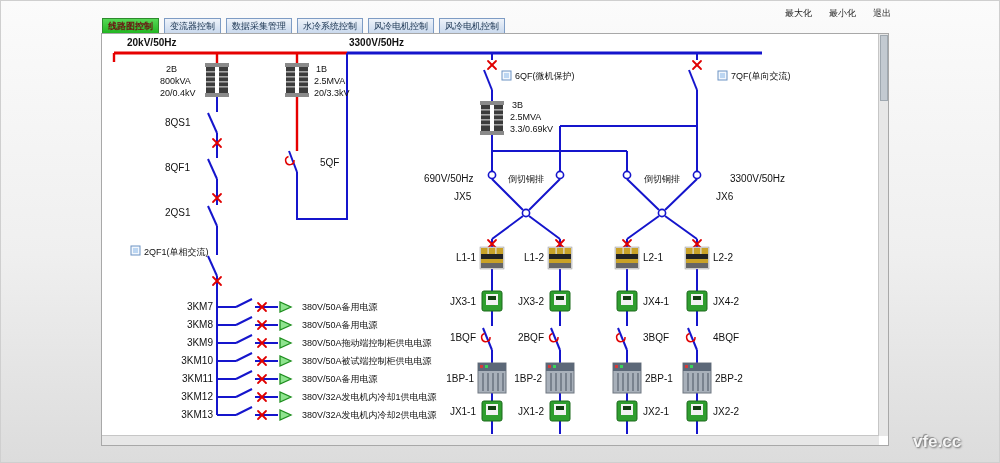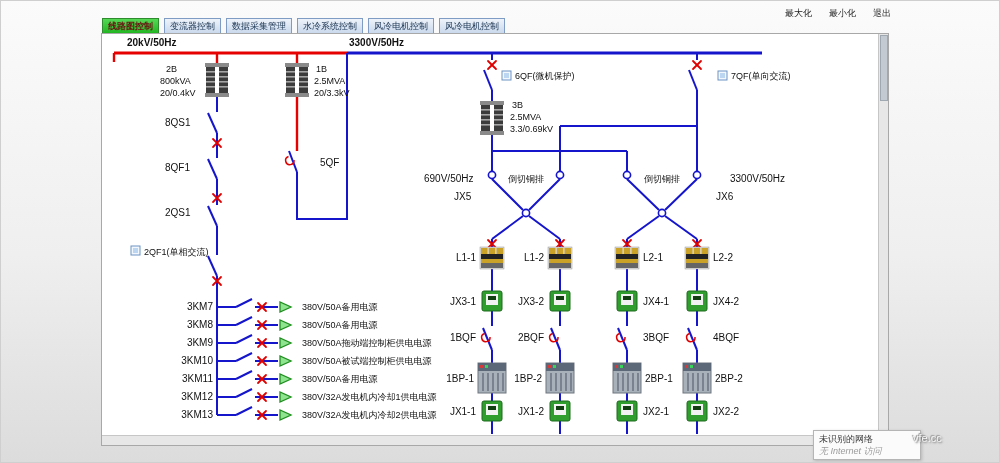--- a/index.html
+++ b/index.html
@@ -23,21 +23,21 @@
     background:#e7e7e7;border-left:1px solid #c6c6c6;}
   .vthumb{position:absolute;top:1px;left:1px;width:6px;height:64px;
     background:#c3cad1;border:1px solid #9fa8b0;}
   .hscroll{position:absolute;left:0;bottom:0;height:9px;right:9px;
     background:#e7e7e7;border-top:1px solid #c6c6c6;}
   .net-popup{position:absolute;left:812px;top:429px;width:96px;
     background:#fbfbfb;border:1px solid #b5b5b5;font-size:9px;line-height:12px;
     padding:2px 5px;box-shadow:1px 1px 3px rgba(0,0,0,.18);}
   .net-popup .t{color:#3a3a3a;}
   .net-popup .s{color:#9a9a9a;font-style:italic;}
-  .watermark{position:absolute;left:912px;top:431px;font-size:11px;font-weight:normal;
+  .watermark{position:absolute;left:912px;top:431px;font-size:17px;font-weight:bold;
     color:#f5f5f5;text-shadow:1px 1px 2px #6e6e6e, -1px -1px 1px #8a8a8a;}
   text{font-family:"Liberation Sans",sans-serif;font-size:10px;fill:#111;}
   text.s9{font-size:9px;}
   text.bold{font-weight:bold;}
 </style>
 </head>
 <body>
 
 <div class="screen">
 
@@ -341,20 +341,16 @@
       <text x="200" y="366" class="s9">380V/32A发电机内冷却1供电电源</text>
       <text x="200" y="384" class="s9">380V/32A发电机内冷却2供电电源</text>
     </svg>
 
     <div class="vscroll">
       <div class="vthumb"></div>
     </div>
     <div class="hscroll"></div>
   </div>
 
-  <div class="net-popup">
-    <div class="t">未识别的网络</div>
-    <div class="s">无 Internet 访问</div>
-  </div>
 
   <div class="watermark">vfe.cc</div>
 
 </div>
 
 </body></html>

